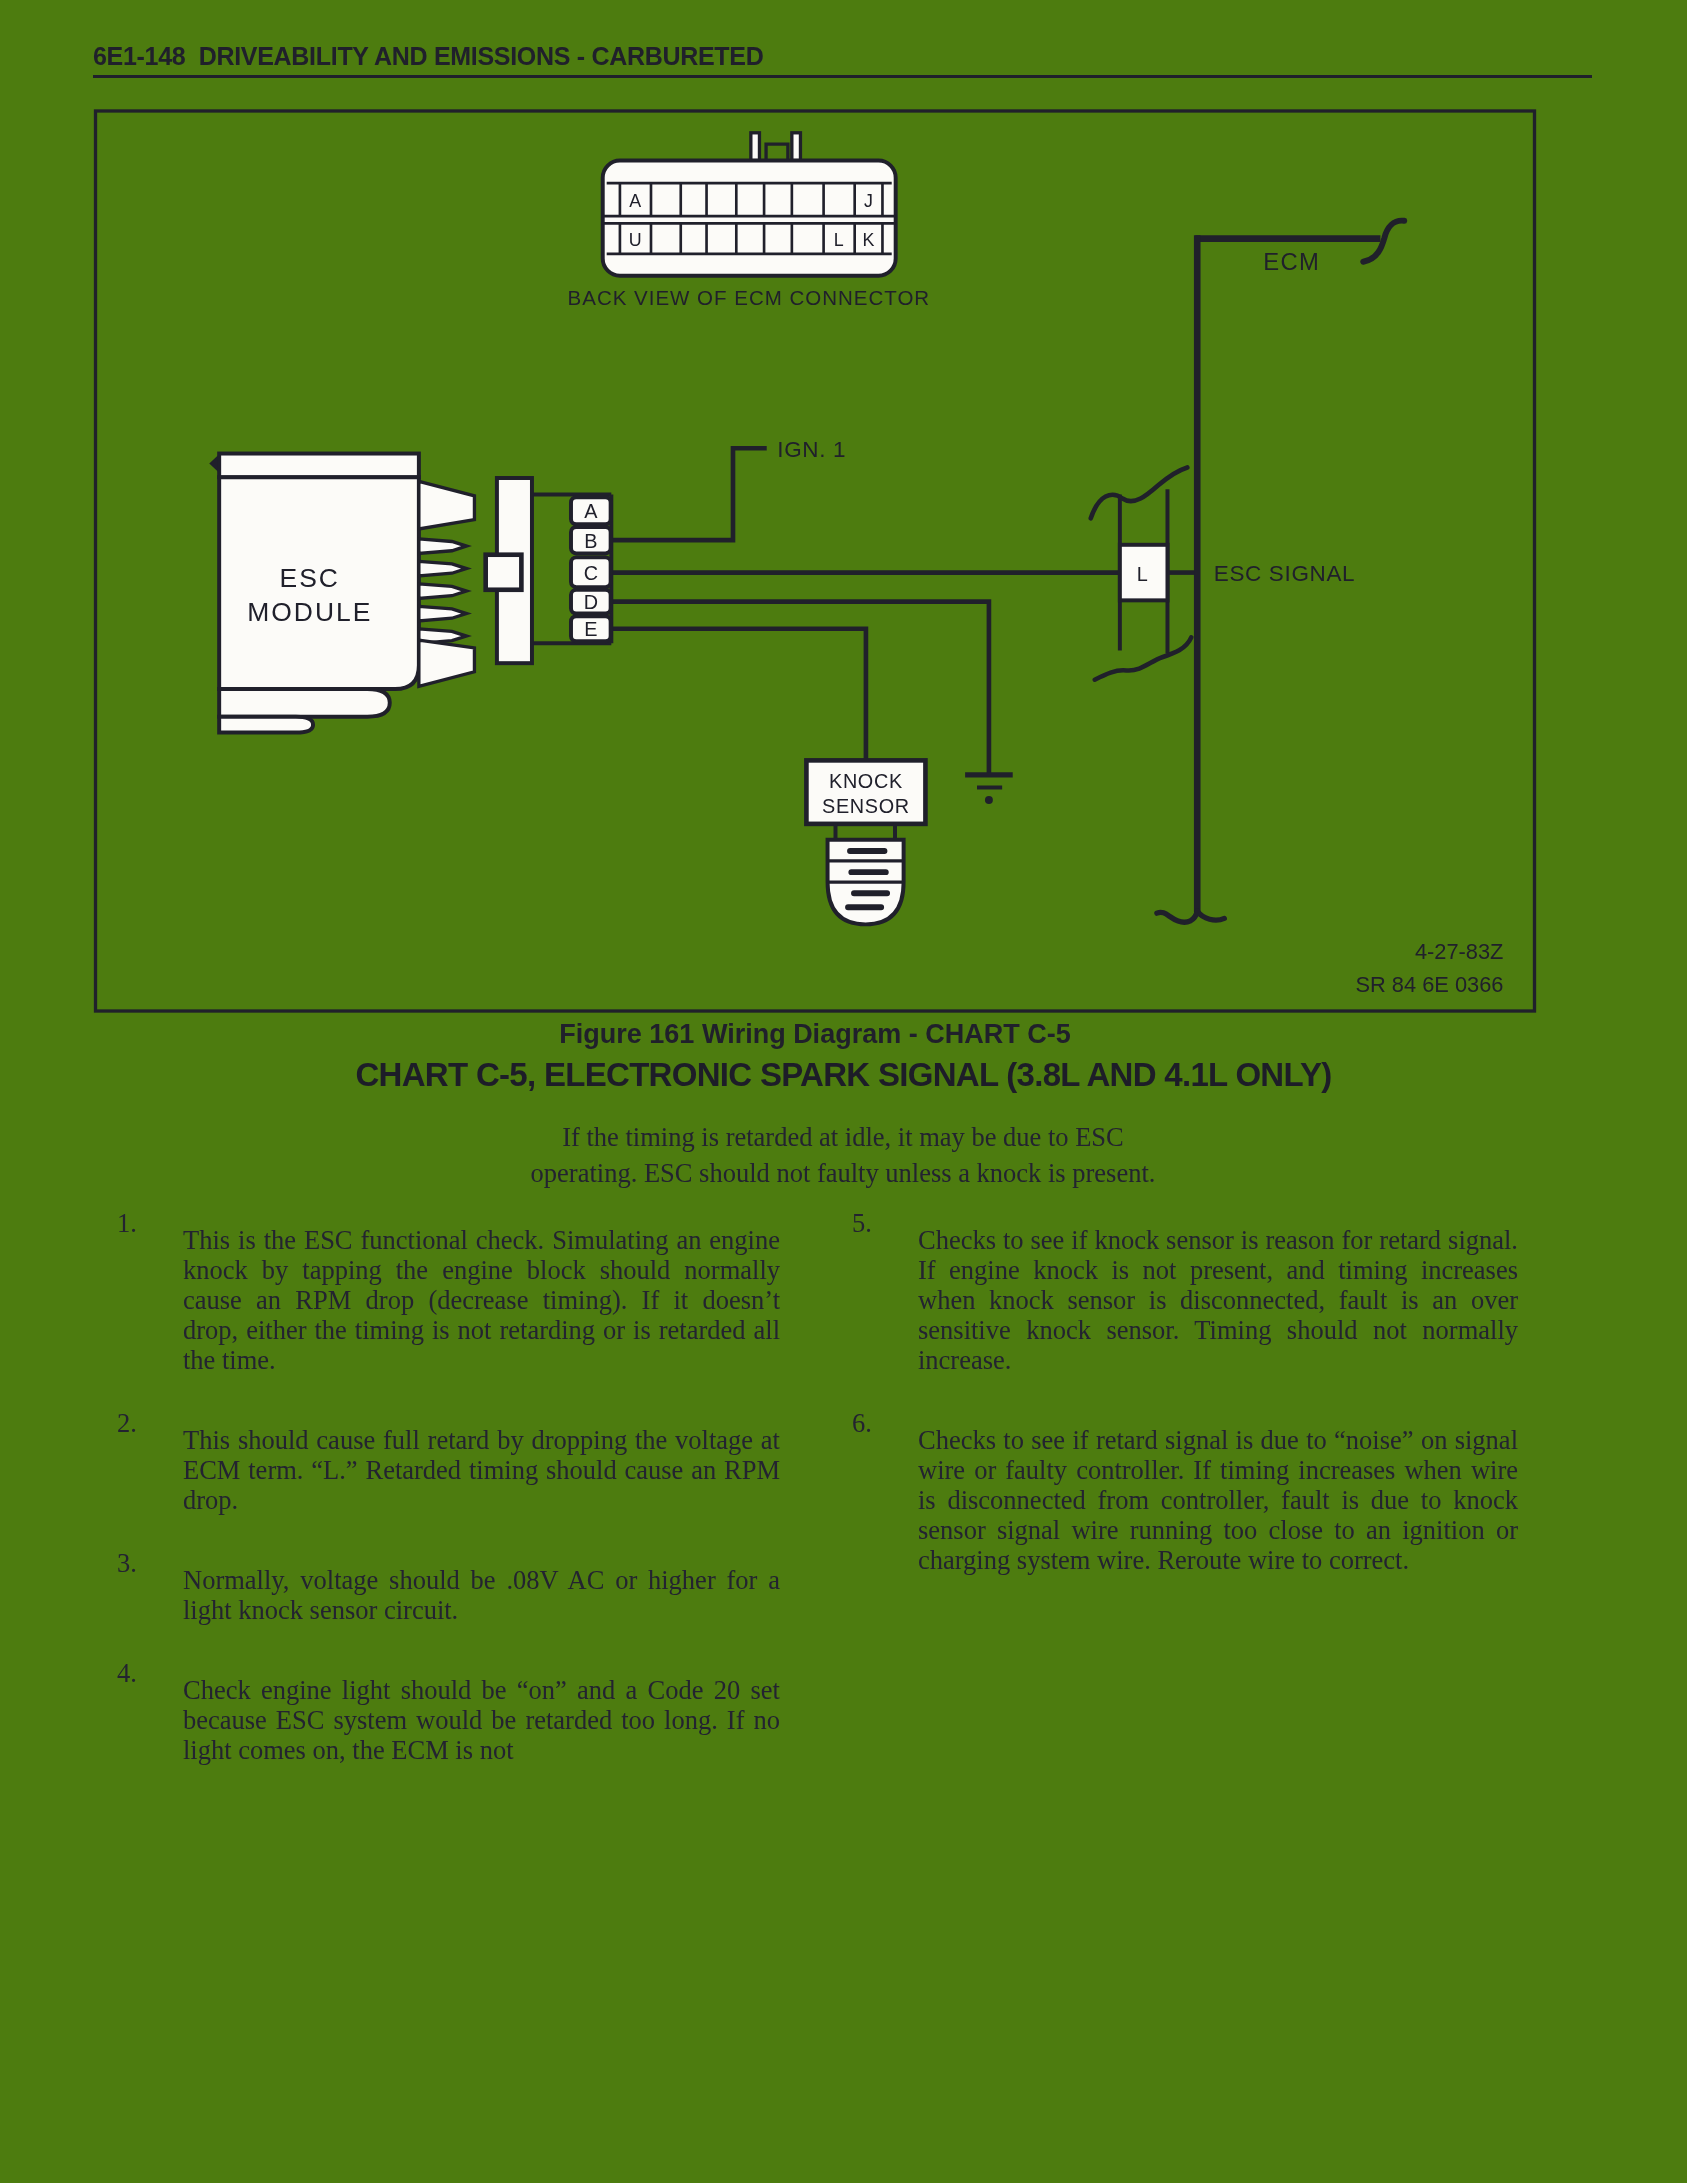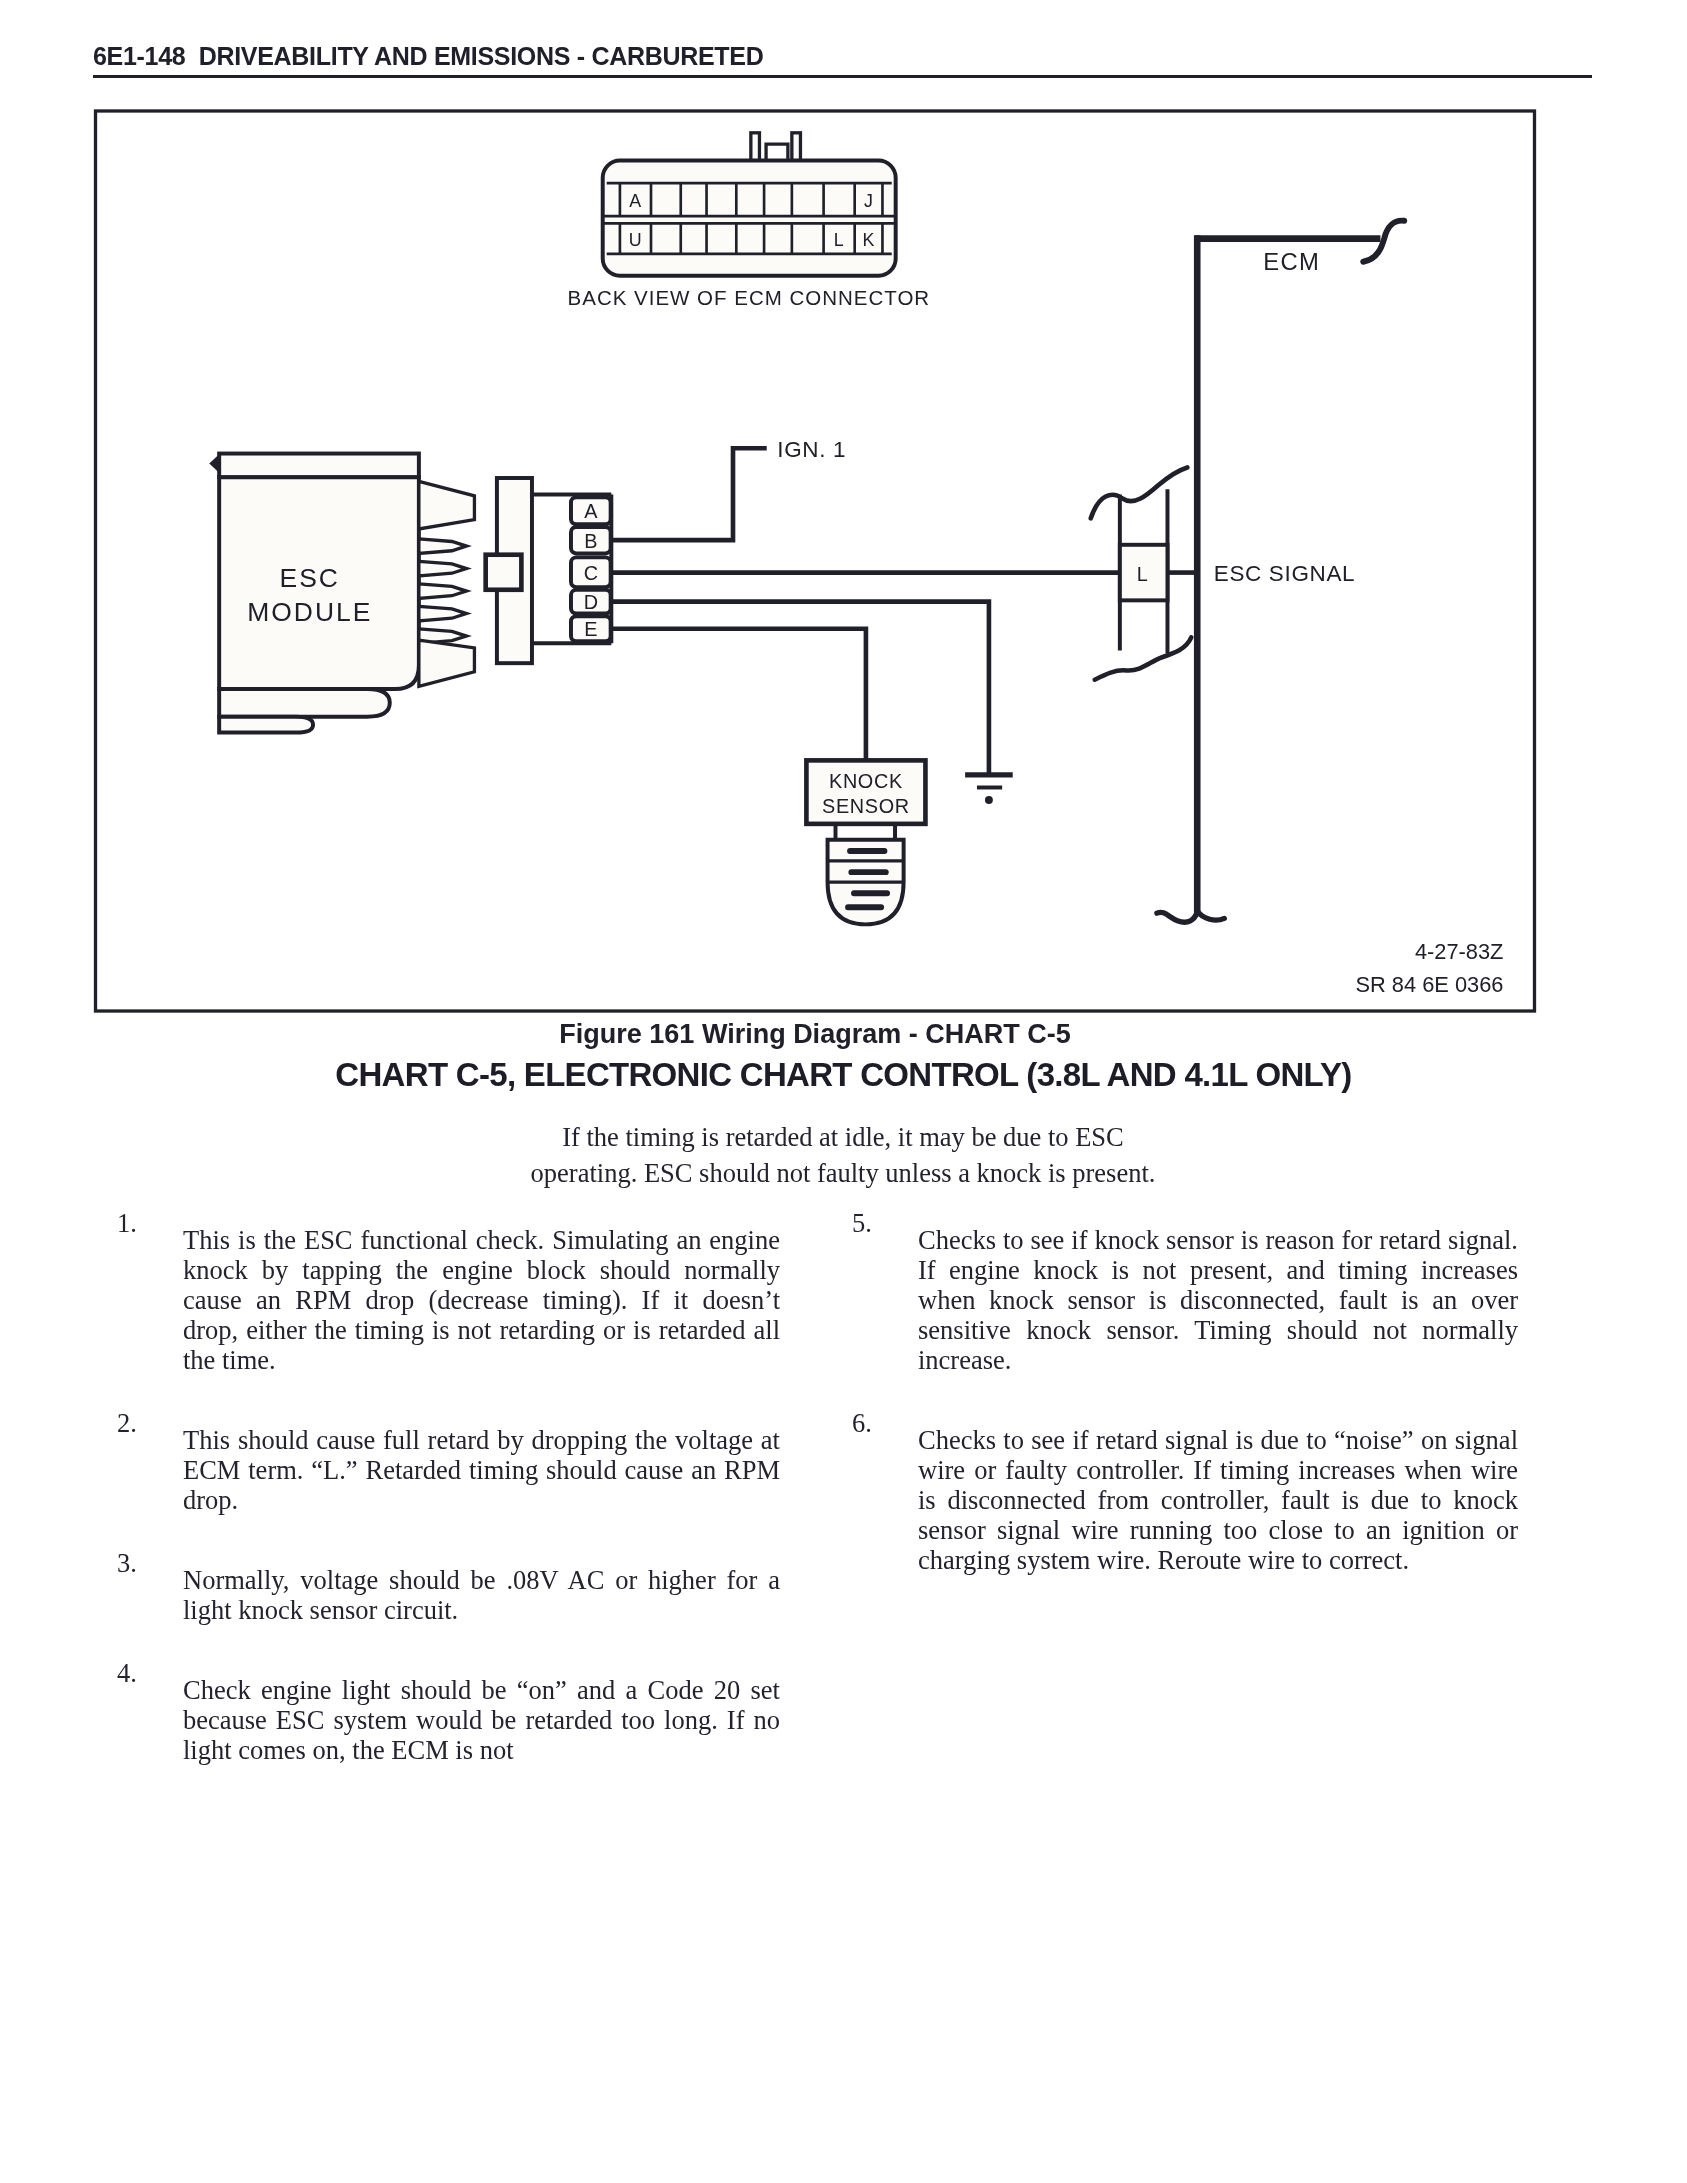--- a/index.html
+++ b/index.html
@@ -3,21 +3,21 @@
 <meta charset="utf-8">
 <style>
   html,body{margin:0;padding:0;}
   body{
     width:1687px;height:2183px;
     background:#e9e9e6;
     font-family:"Liberation Sans",sans-serif;
   }
   .page{
     position:relative;width:1687px;height:2183px;
-    background:#ffffff;color:#232330;overflow:hidden;
+    background:#4d7c0f;color:#232330;overflow:hidden;
   }
   .hdr{
     position:absolute;left:93px;top:42px;width:1522px;
     font-family:"Liberation Sans",sans-serif;font-weight:700;
     font-size:25px;letter-spacing:-0.3px;white-space:pre-wrap;color:#20202b;
   }
   .hdr-rule{position:absolute;left:93px;top:75px;width:1499px;height:3.3px;background:#20202b;}
   .diagram{position:absolute;left:93px;top:109px;width:1444px;height:904px;}
   .diagram path,.diagram rect,.diagram line,.diagram polygon,.diagram polyline,.diagram circle{
     stroke:#20202b;fill:none;stroke-width:6;
@@ -159,21 +159,21 @@
       <path class="sw9" d="M1284 1287H1336M1286 1319H1338M1290 1351H1340M1281 1372H1331"></path>
     </g>
 
     <g>
       <text x="2272" y="1450" font-size="33" text-anchor="end">4-27-83Z</text>
       <text x="2272" y="1500" font-size="33" text-anchor="end">SR 84 6E 0366</text>
     </g>
   </svg>
 
   <div class="fig-cap">Figure 161 Wiring Diagram - CHART C-5</div>
-  <div class="sec-head">CHART C-5, ELECTRONIC CHART CONTROL (3.8L AND 4.1L ONLY)</div>
+  <div class="sec-head">CHART C-5, ELECTRONIC SPARK SIGNAL (3.8L AND 4.1L ONLY)</div>
 
   <div class="intro">
     <div>If the timing is retarded at idle, it may be due to ESC</div>
     <div>operating. ESC should not faulty unless a knock is present.</div>
   </div>
 
   <div class="cols">
     <div class="col col-left">
       <div class="item">
         <span class="num">1.</span>

